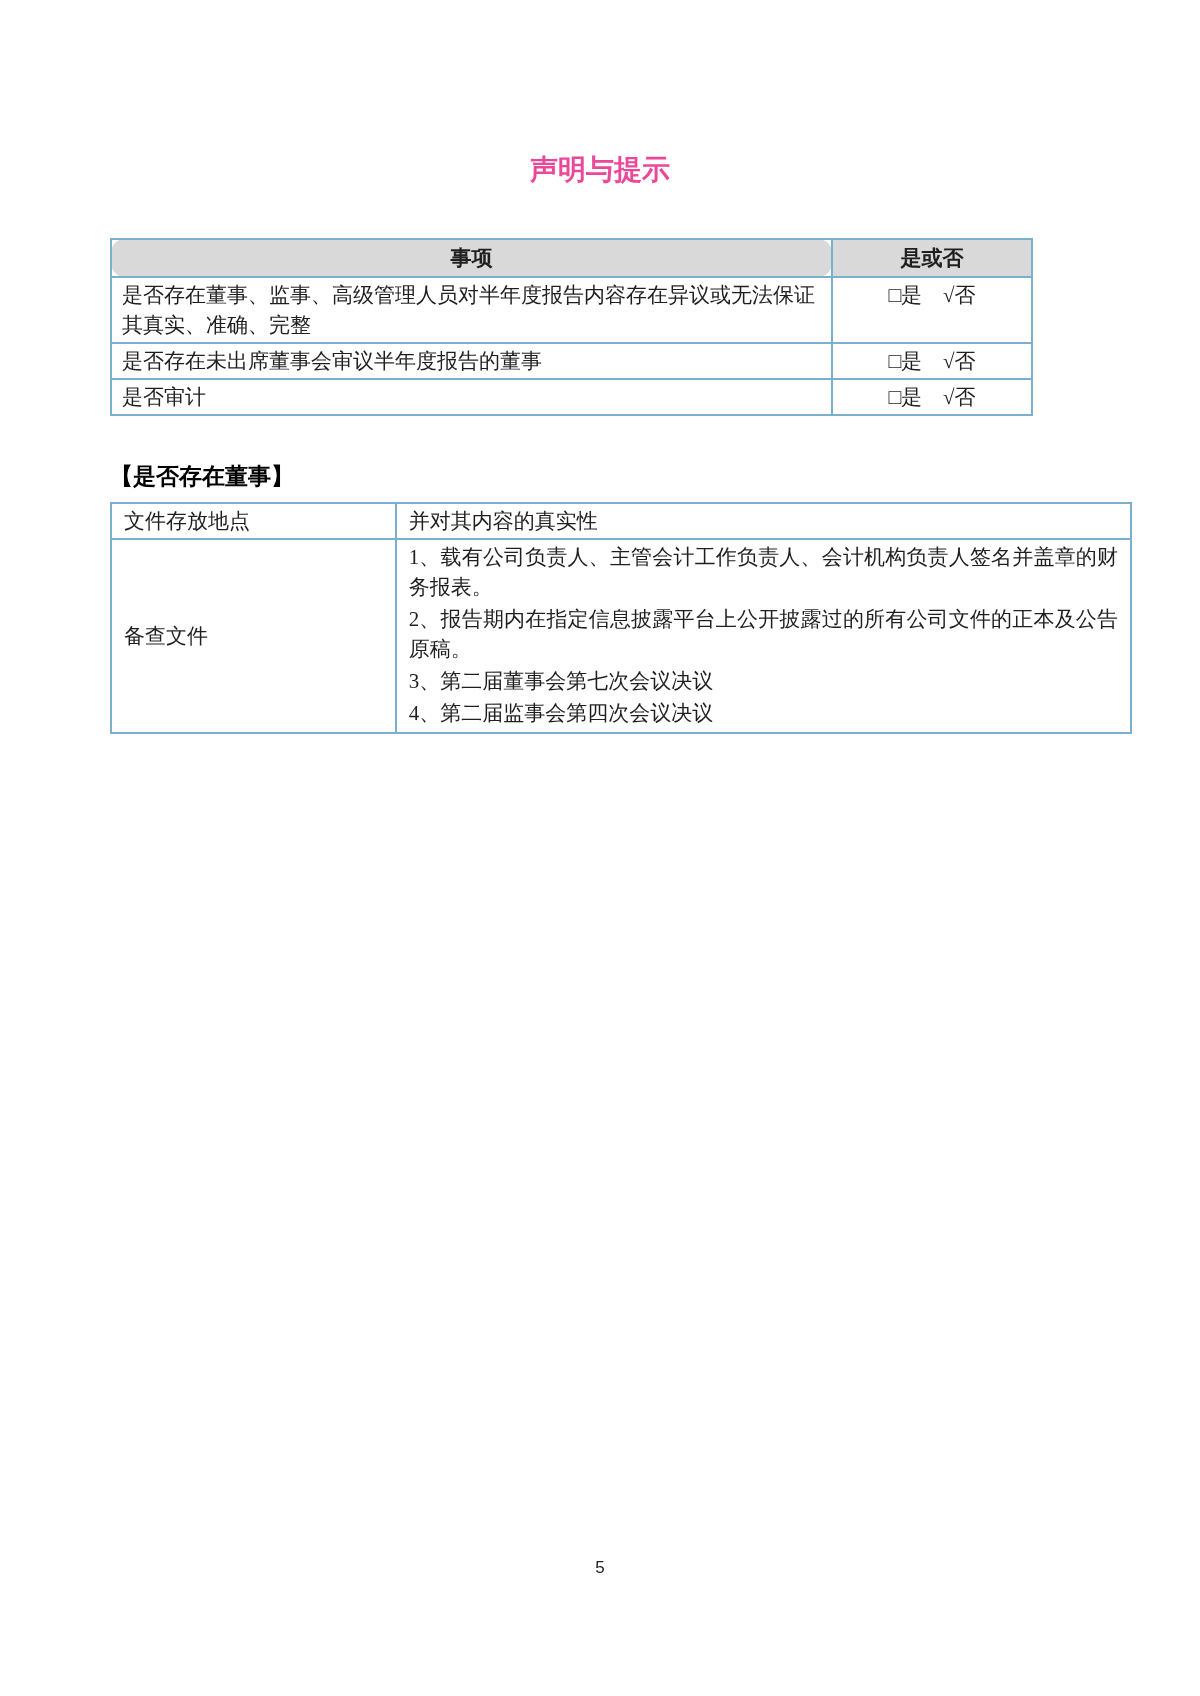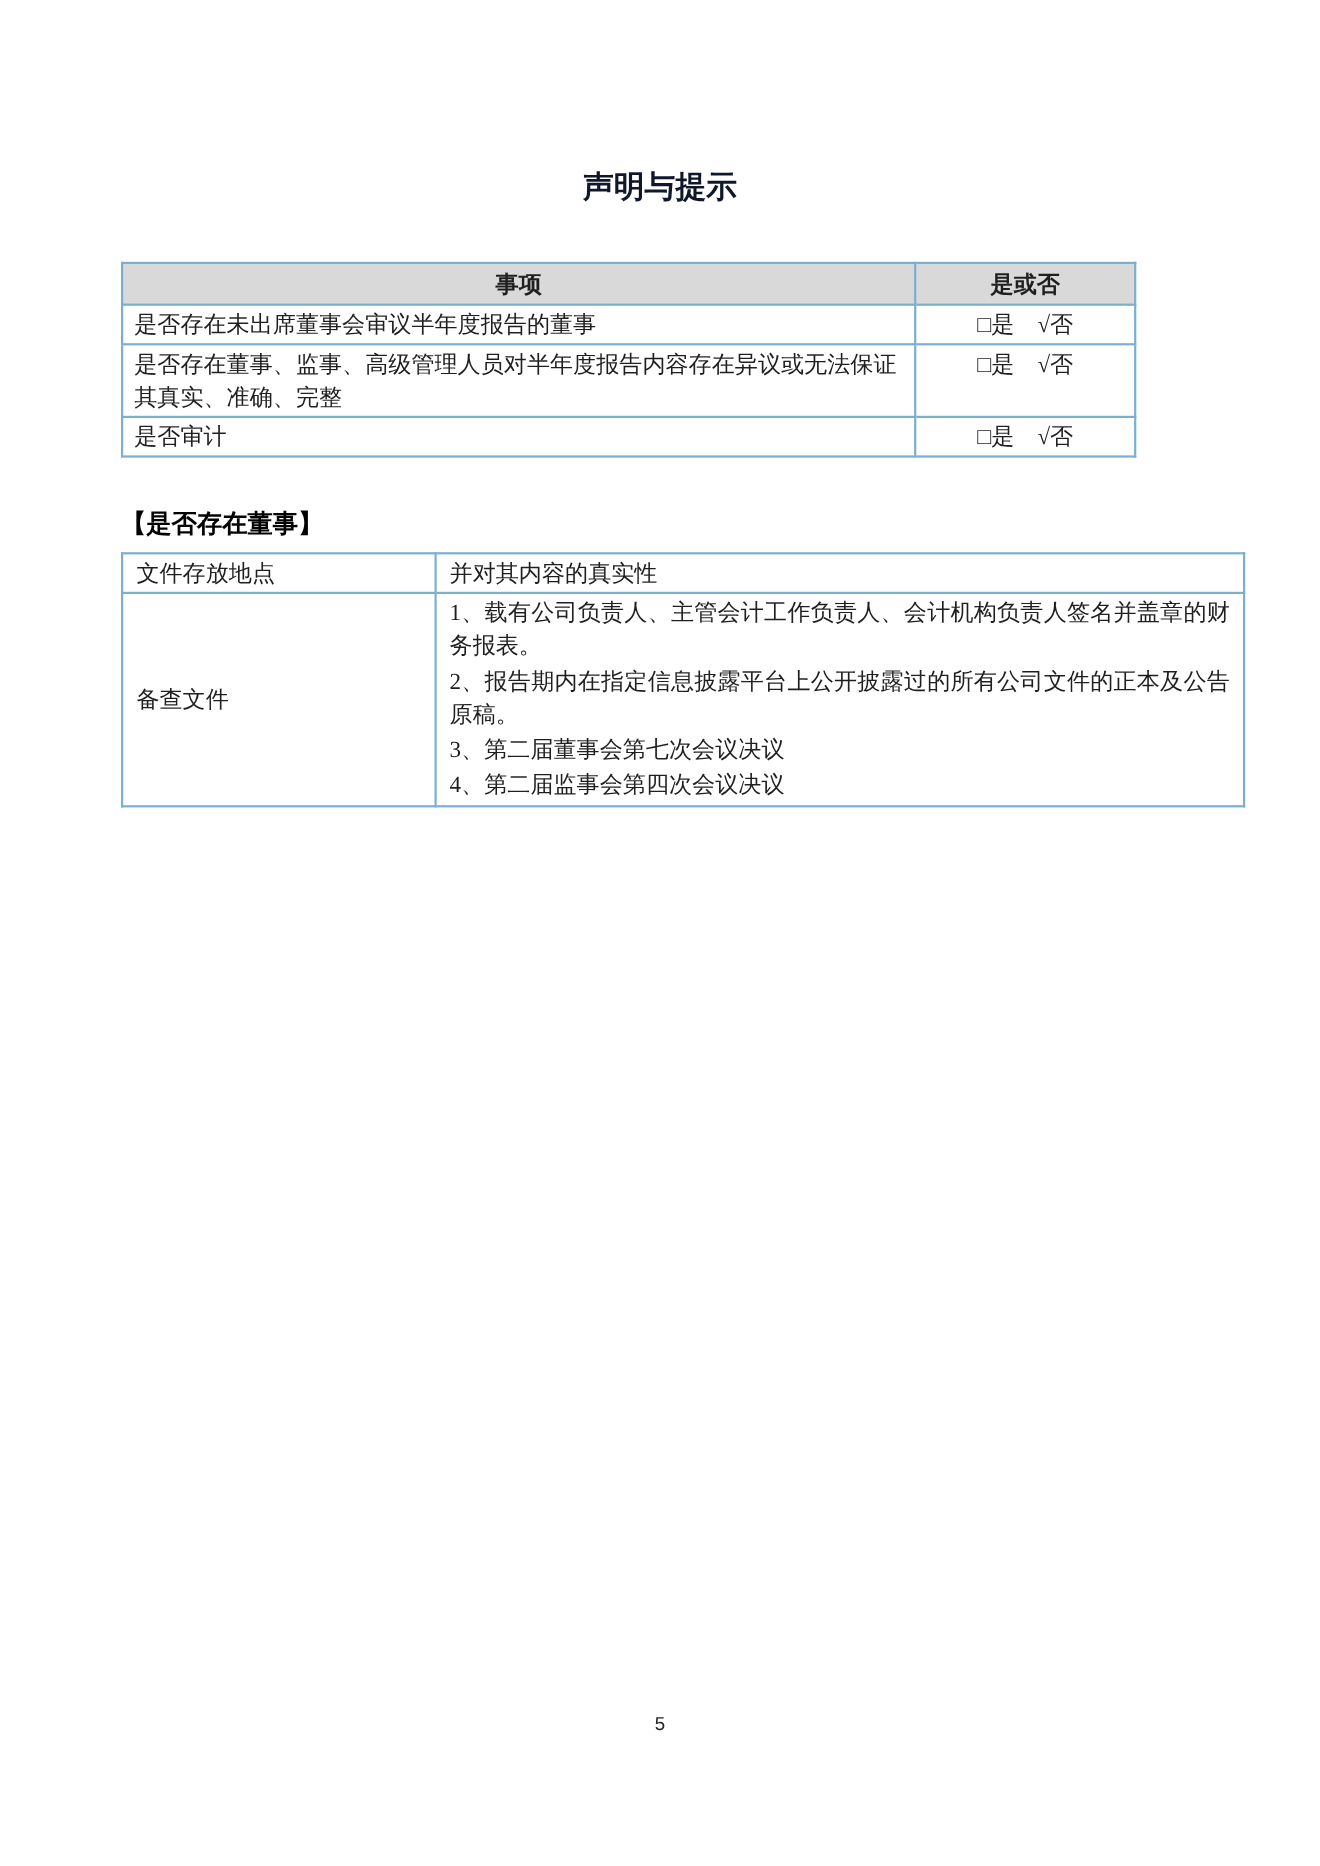--- a/index.html
+++ b/index.html
@@ -17,21 +17,21 @@
     font-family:"Liberation Serif","DejaVu Serif",serif;
     overflow:hidden;
   }
   .doc-title{
     margin:152px 0 0 0;
     text-align:center;
     font-family:"Liberation Sans","DejaVu Sans",sans-serif;
     font-weight:700;
     font-size:28px;
     line-height:36px;
-    color:#0f172a;
+    color:#ec4899;
   }
   .body-text{
     margin:28px 95px 0 95px;
   }
   .para{
     margin:0;
     font-size:22px;
     line-height:45px;
     text-align:justify;
     text-indent:2em;
@@ -56,21 +56,21 @@
     height:34px;
     padding:1px 8px;
     border:2px solid var(--border);
   }
   .matters-table td{
     border:2px solid var(--border);
     padding:2px 10px;
     line-height:30px;
     vertical-align:top;
   }
-  .col-item{width:703px;}
+  .col-item{width:703px;border-radius:14px;}
   .col-answer{width:182px;}
   .cell-answer{
     text-align:center;
     white-space:nowrap;
   }
   .section-heading{
     margin:46px 0 10px 110px;
     font-size:23px;
     font-weight:700;
     color:#000000;
@@ -115,25 +115,25 @@
 
   <table class="matters-table">
     <thead>
       <tr>
         <th class="col-item">事项</th>
         <th class="col-answer">是或否</th>
       </tr>
     </thead>
     <tbody>
       <tr>
-        <td class="cell-item">是否存在未出席董事会审议半年度报告的董事</td>
+        <td class="cell-item">是否存在董事、监事、高级管理人员对半年度报告内容存在异议或无法保证其真实、准确、完整</td>
         <td class="cell-answer">□是　√否</td>
       </tr>
       <tr>
-        <td class="cell-item">是否存在董事、监事、高级管理人员对半年度报告内容存在异议或无法保证其真实、准确、完整</td>
+        <td class="cell-item">是否存在未出席董事会审议半年度报告的董事</td>
         <td class="cell-answer">□是　√否</td>
       </tr>
       <tr>
         <td class="cell-item">是否审计</td>
         <td class="cell-answer">□是　√否</td>
       </tr>
     </tbody>
   </table>
 
   <h2 class="section-heading">【是否存在董事】</h2>

